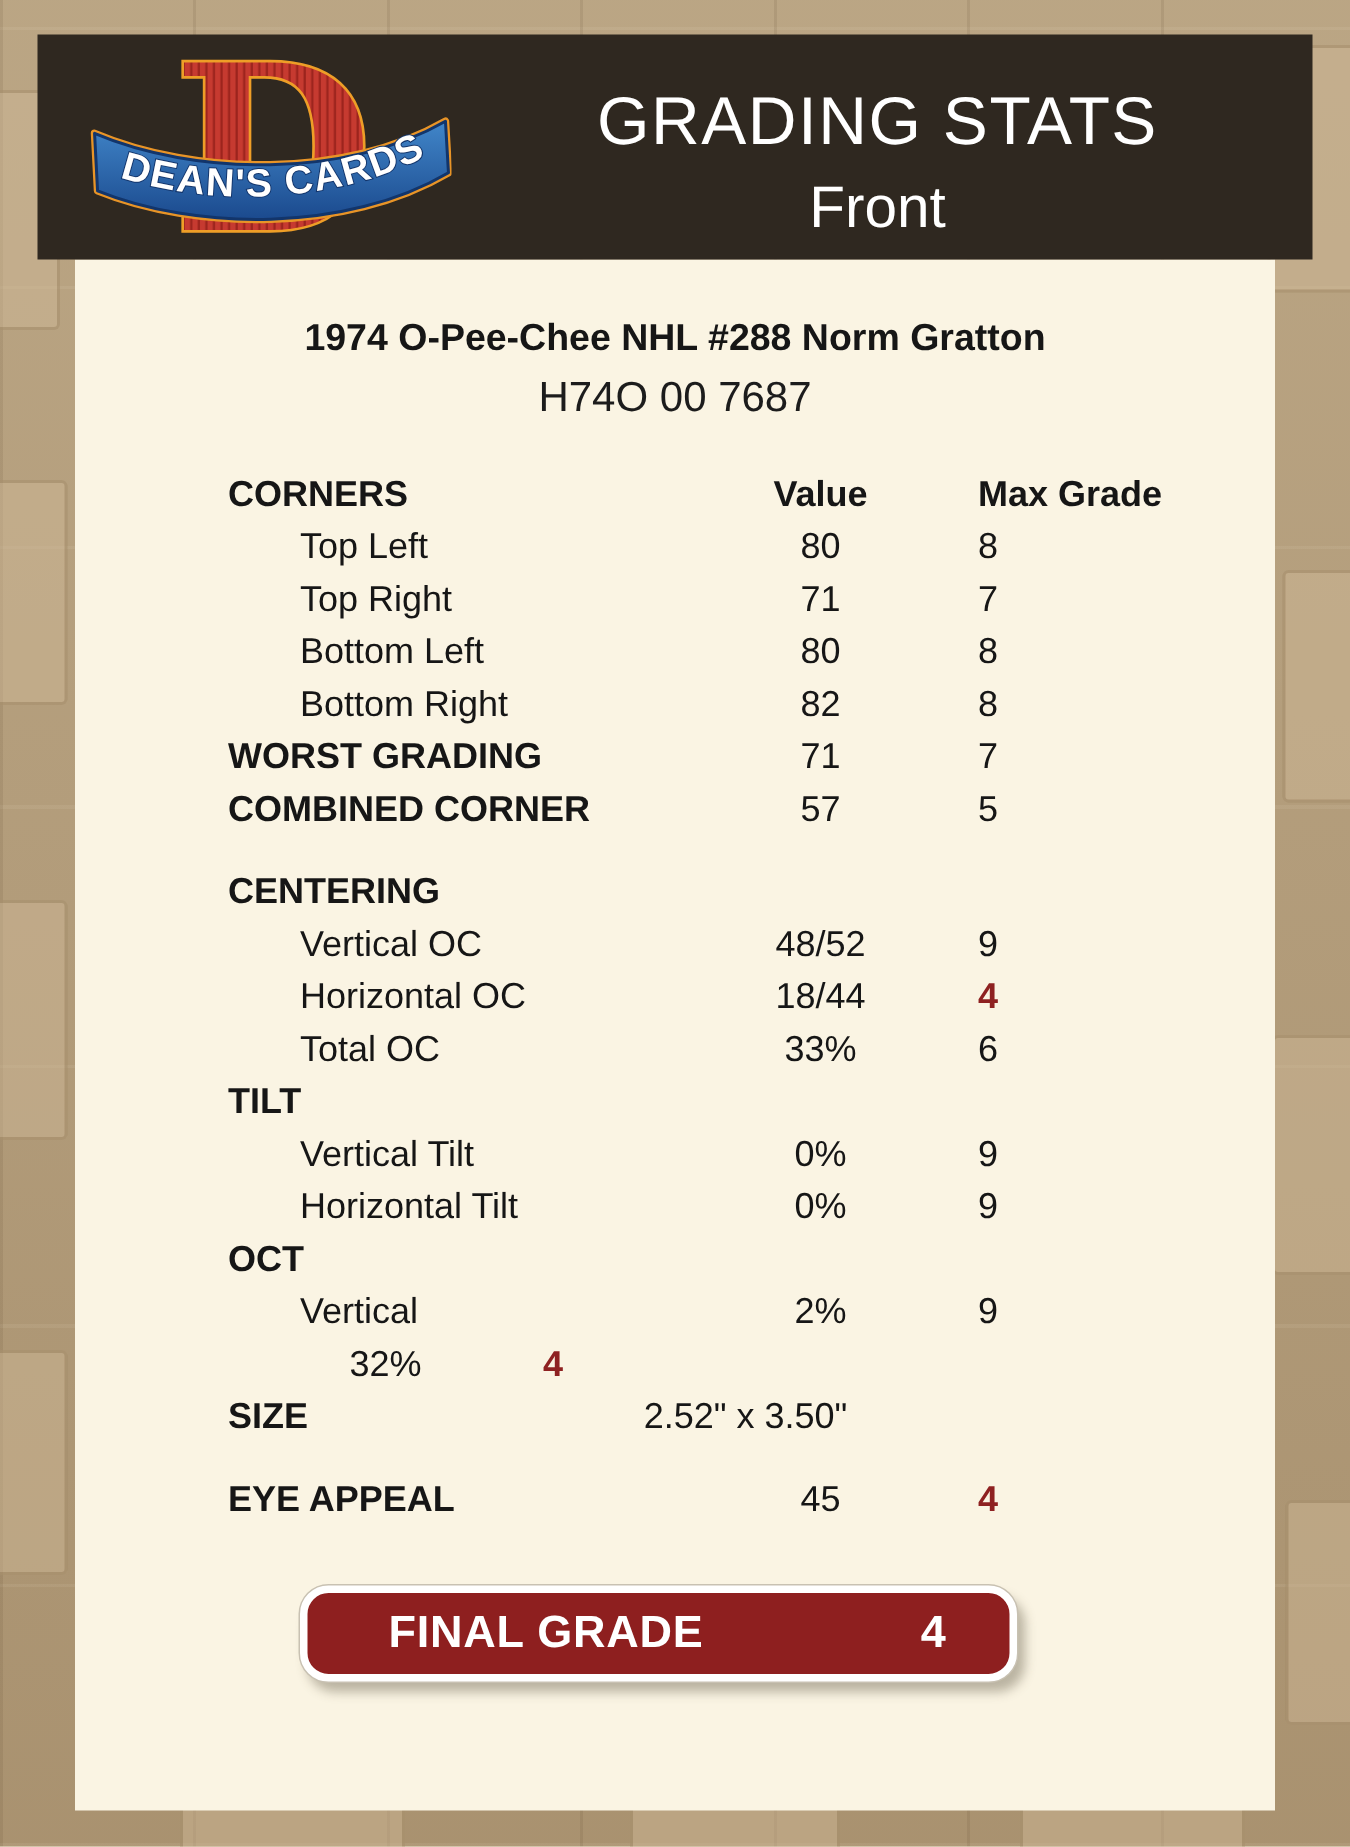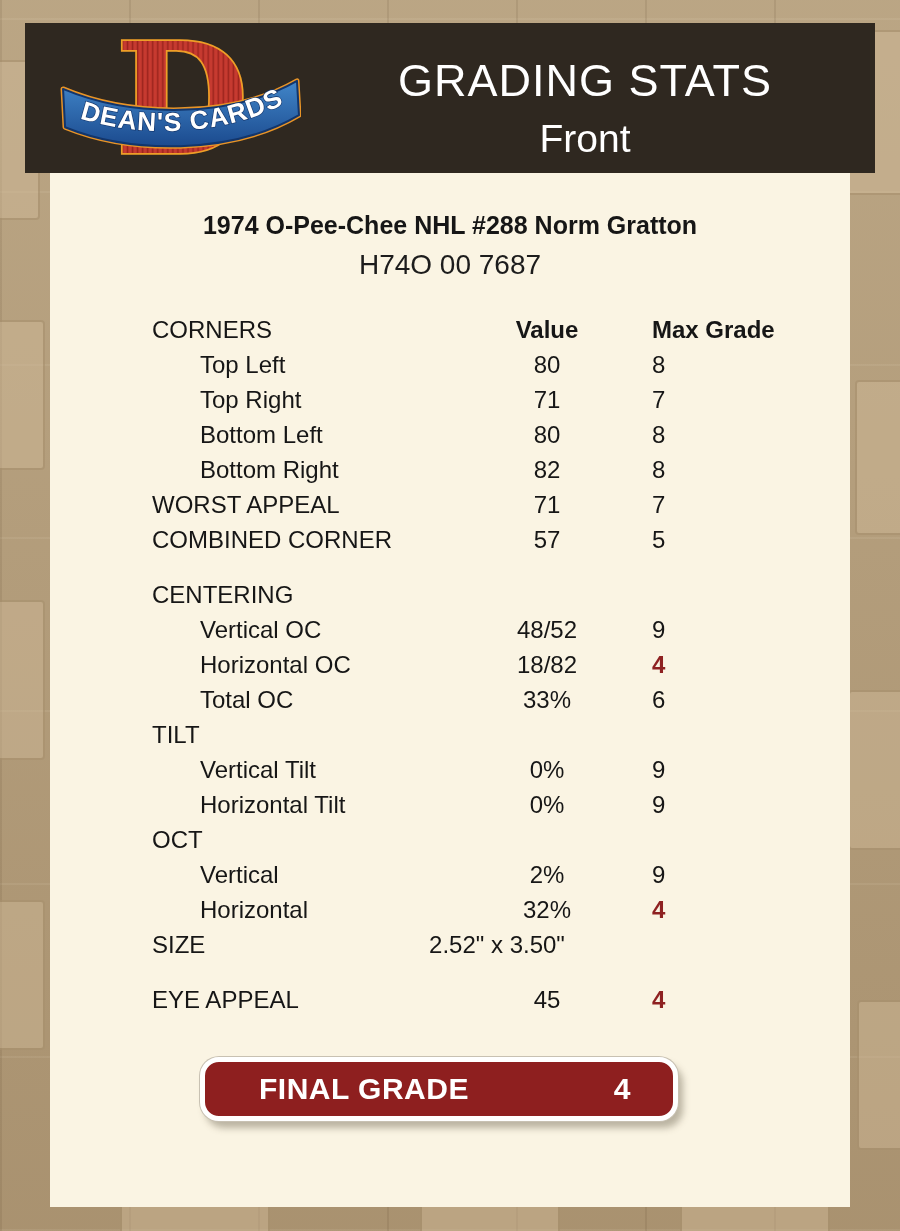--- a/index.html
+++ b/index.html
@@ -48,21 +48,21 @@
   .card-serial {
     position:absolute; left:0; right:0; top:76px;
     text-align:center; font-size:28px; font-weight:400; color:#1c1c1c;
   }
   
   .stats-table { position:absolute; left:102px; top:139px; width:650px; }
   .table-row { display:flex; height:35px; align-items:center; font-size:24px; color:#161616; }
   .cell-label { flex:1 1 auto; white-space:nowrap; }
   .cell-value { flex:0 0 210px; text-align:center; white-space:nowrap; }
   .cell-grade { flex:0 0 150px; text-align:left; white-space:nowrap; }
-  .table-row.section .cell-label { font-weight:400; }
+  .table-row.section .cell-label { font-weight:700; }
   .table-row.indent .cell-label { padding-left:48px; }
   .table-row.colhead .cell-value, .table-row.colhead .cell-grade { font-weight:700; }
   .cell-grade.red { color:#8e2121; font-weight:700; }
   .cell-value.shift-left { transform:translateX(-50px); }
   
   .final-grade {
     position:absolute; left:150px; top:884px; width:478px; height:64px;
     background:#8e1f1f;
     border:5px solid #ffffff;
     border-radius:19px;
@@ -140,42 +140,42 @@
     <div class="cell-label">Bottom Left</div>
     <div class="cell-value">80</div>
     <div class="cell-grade">8</div>
   </div>
       <div class="table-row indent">
     <div class="cell-label">Bottom Right</div>
     <div class="cell-value">82</div>
     <div class="cell-grade">8</div>
   </div>
       <div class="table-row section">
-    <div class="cell-label">WORST APPEAL</div>
+    <div class="cell-label">WORST GRADING</div>
     <div class="cell-value">71</div>
     <div class="cell-grade">7</div>
   </div>
       <div class="table-row section">
     <div class="cell-label">COMBINED CORNER</div>
     <div class="cell-value">57</div>
     <div class="cell-grade">5</div>
   </div>
       <div class="table-row section" style="margin-top: 20px;">
     <div class="cell-label">CENTERING</div>
     <div class="cell-value"></div>
     <div class="cell-grade"></div>
   </div>
       <div class="table-row indent">
     <div class="cell-label">Vertical OC</div>
     <div class="cell-value">48/52</div>
     <div class="cell-grade">9</div>
   </div>
       <div class="table-row indent">
     <div class="cell-label">Horizontal OC</div>
-    <div class="cell-value">18/82</div>
+    <div class="cell-value">18/44</div>
     <div class="cell-grade red">4</div>
   </div>
       <div class="table-row indent">
     <div class="cell-label">Total OC</div>
     <div class="cell-value">33%</div>
     <div class="cell-grade">6</div>
   </div>
       <div class="table-row section">
     <div class="cell-label">TILT</div>
     <div class="cell-value"></div>
@@ -195,21 +195,20 @@
     <div class="cell-label">OCT</div>
     <div class="cell-value"></div>
     <div class="cell-grade"></div>
   </div>
       <div class="table-row indent">
     <div class="cell-label">Vertical</div>
     <div class="cell-value">2%</div>
     <div class="cell-grade">9</div>
   </div>
       <div class="table-row indent">
-    <div class="cell-label">Horizontal</div>
     <div class="cell-value">32%</div>
     <div class="cell-grade red">4</div>
   </div>
       <div class="table-row section">
     <div class="cell-label">SIZE</div>
     <div class="cell-value shift-left">2.52" x 3.50"</div>
     <div class="cell-grade"></div>
   </div>
       <div class="table-row section" style="margin-top: 20px;">
     <div class="cell-label">EYE APPEAL</div>

